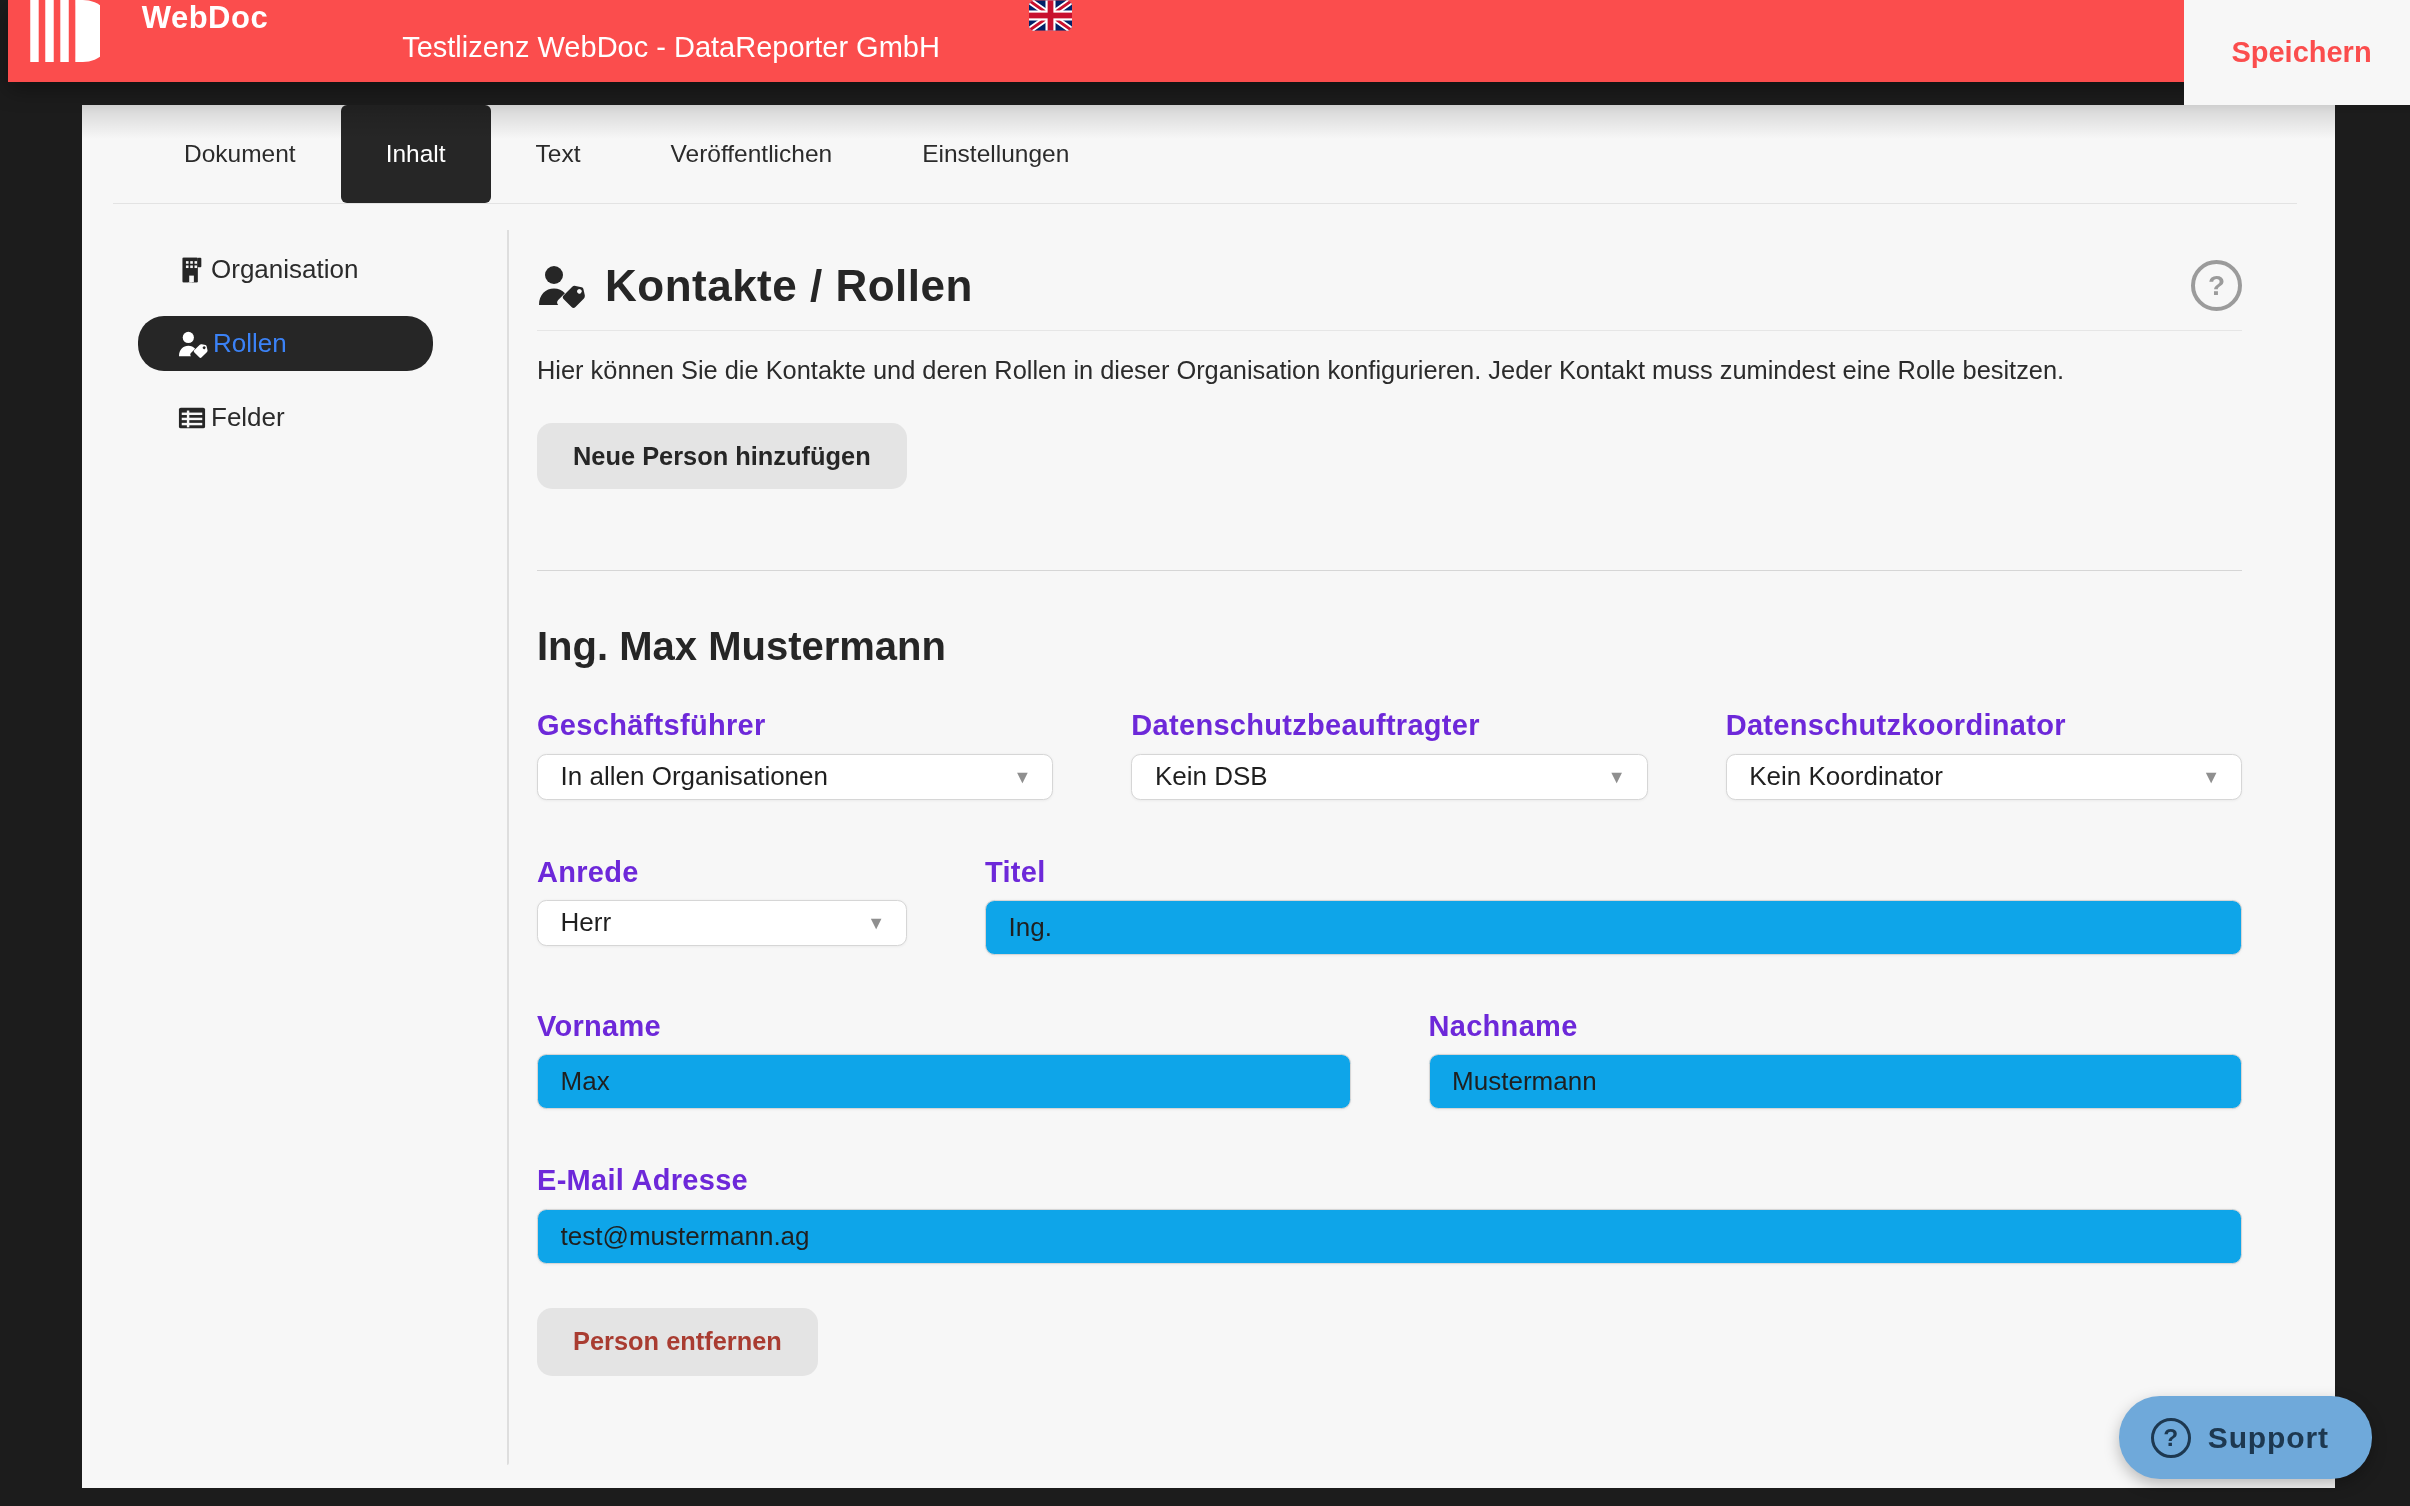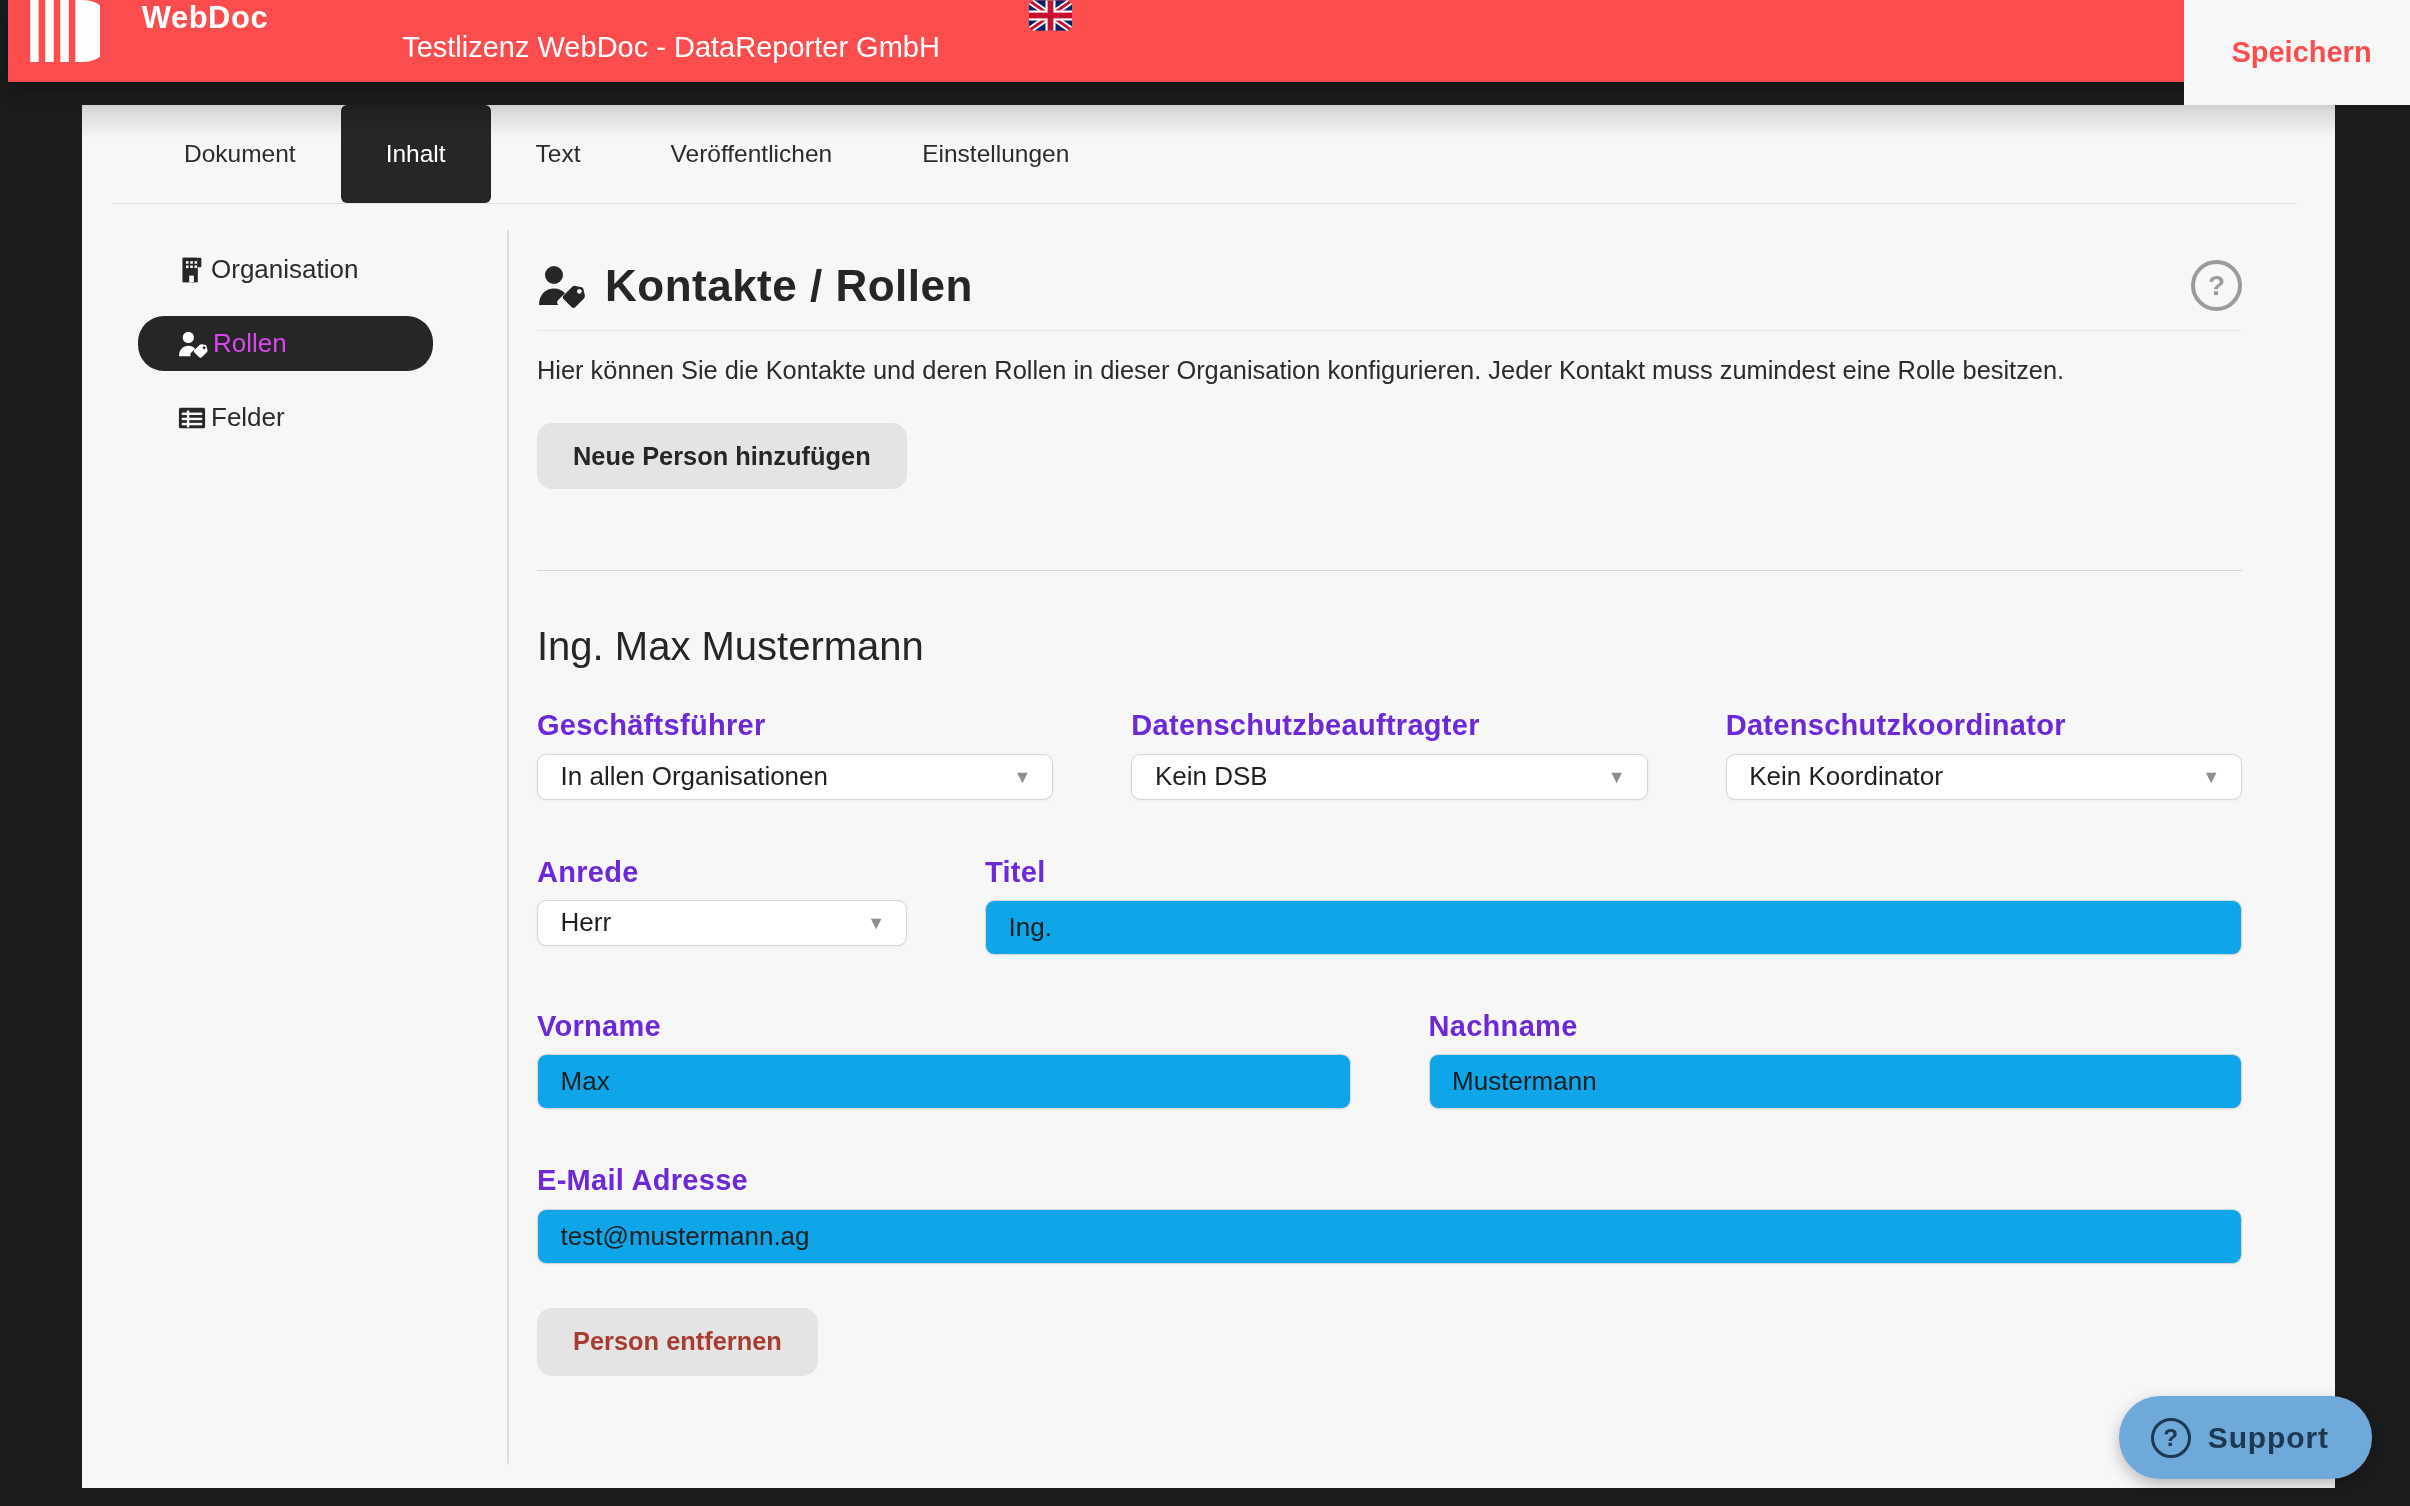--- a/index.html
+++ b/index.html
@@ -33,42 +33,42 @@
   .tab.first { margin-left:26px; }
   .tab.active { background:#262626; color:#ffffff;border-radius:6px; }
 
   
   .content { flex:1; display:flex; position:relative; min-height:0; }
   .sidebar { width:427px; flex:0 0 auto; position:relative; padding:38px 0 0 56px; }
   .sidebar::after { content:""; position:absolute; right:0; top:26px; bottom:22.6px;
     width:1.9px; background:#dedede; border-radius:0 0 7.5px 0; }
   .side-item { display:flex; align-items:center; gap:5px; height:55px;
     padding-left:40px; font-size:26px; color:#2b2b2b; cursor:pointer; margin-bottom:19px; }
-  .side-item.active { background:#262626; color:#d946ef; border-radius:26px; width:295px; }
+  .side-item.active { background:#262626; color:#3b82f6; border-radius:26px; width:295px; }
   .side-item svg { flex:0 0 auto; }
 
   .main { flex:1; padding:56px 93px 0 28px; min-width:0; }
 
   .heading-row { display:flex; align-items:center; gap:19px; }
   .page-title { font-size:44px; font-weight:bold; color:#262626; letter-spacing:0.5px; }
   .help-circle { margin-left:auto; width:51px; height:51px; border:4.7px solid #9b9b9b;
     border-radius:50%; color:#9b9b9b; font-size:28px; font-weight:bold;
     display:flex; align-items:center; justify-content:center; cursor:pointer;
     background:transparent; font-family:inherit; }
   .heading-rule { height:0.9px; background:#e6e6e6; margin-top:19px; }
 
   .description { margin-top:22.6px; font-size:25.4px; color:#2b2b2b; line-height:35px; }
 
   .gray-btn { display:inline-block; margin-top:35px; height:66px; padding:2px 36px;
     background:#e4e4e4; border:none; border-radius:15px; font-family:inherit;
     font-size:25.4px; font-weight:bold; color:#262626; cursor:pointer; }
 
   .section-rule { height:0.9px; background:#d6d6d6; margin-top:81px; }
 
-  .person-name { margin-top:53px; font-size:40px; font-weight:normal; color:#262626; }
+  .person-name { margin-top:53px; font-size:40px; font-weight:bold; color:#262626; }
 
   .form-row { display:grid; gap:78px; }
   .row-roles { grid-template-columns:1fr 1fr 1fr; margin-top:40px; }
   .row-salutation { grid-template-columns:370px 1fr; margin-top:56px; }
   .row-names { grid-template-columns:1fr 1fr; margin-top:55px; }
   .row-email { grid-template-columns:1fr; margin-top:55px; }
 
   .field-label { font-size:29px; font-weight:bold; color:#6d28d9; margin-bottom:11.3px;
     letter-spacing:0.3px; }
   .select { position:relative; height:46px; background:#ffffff;

